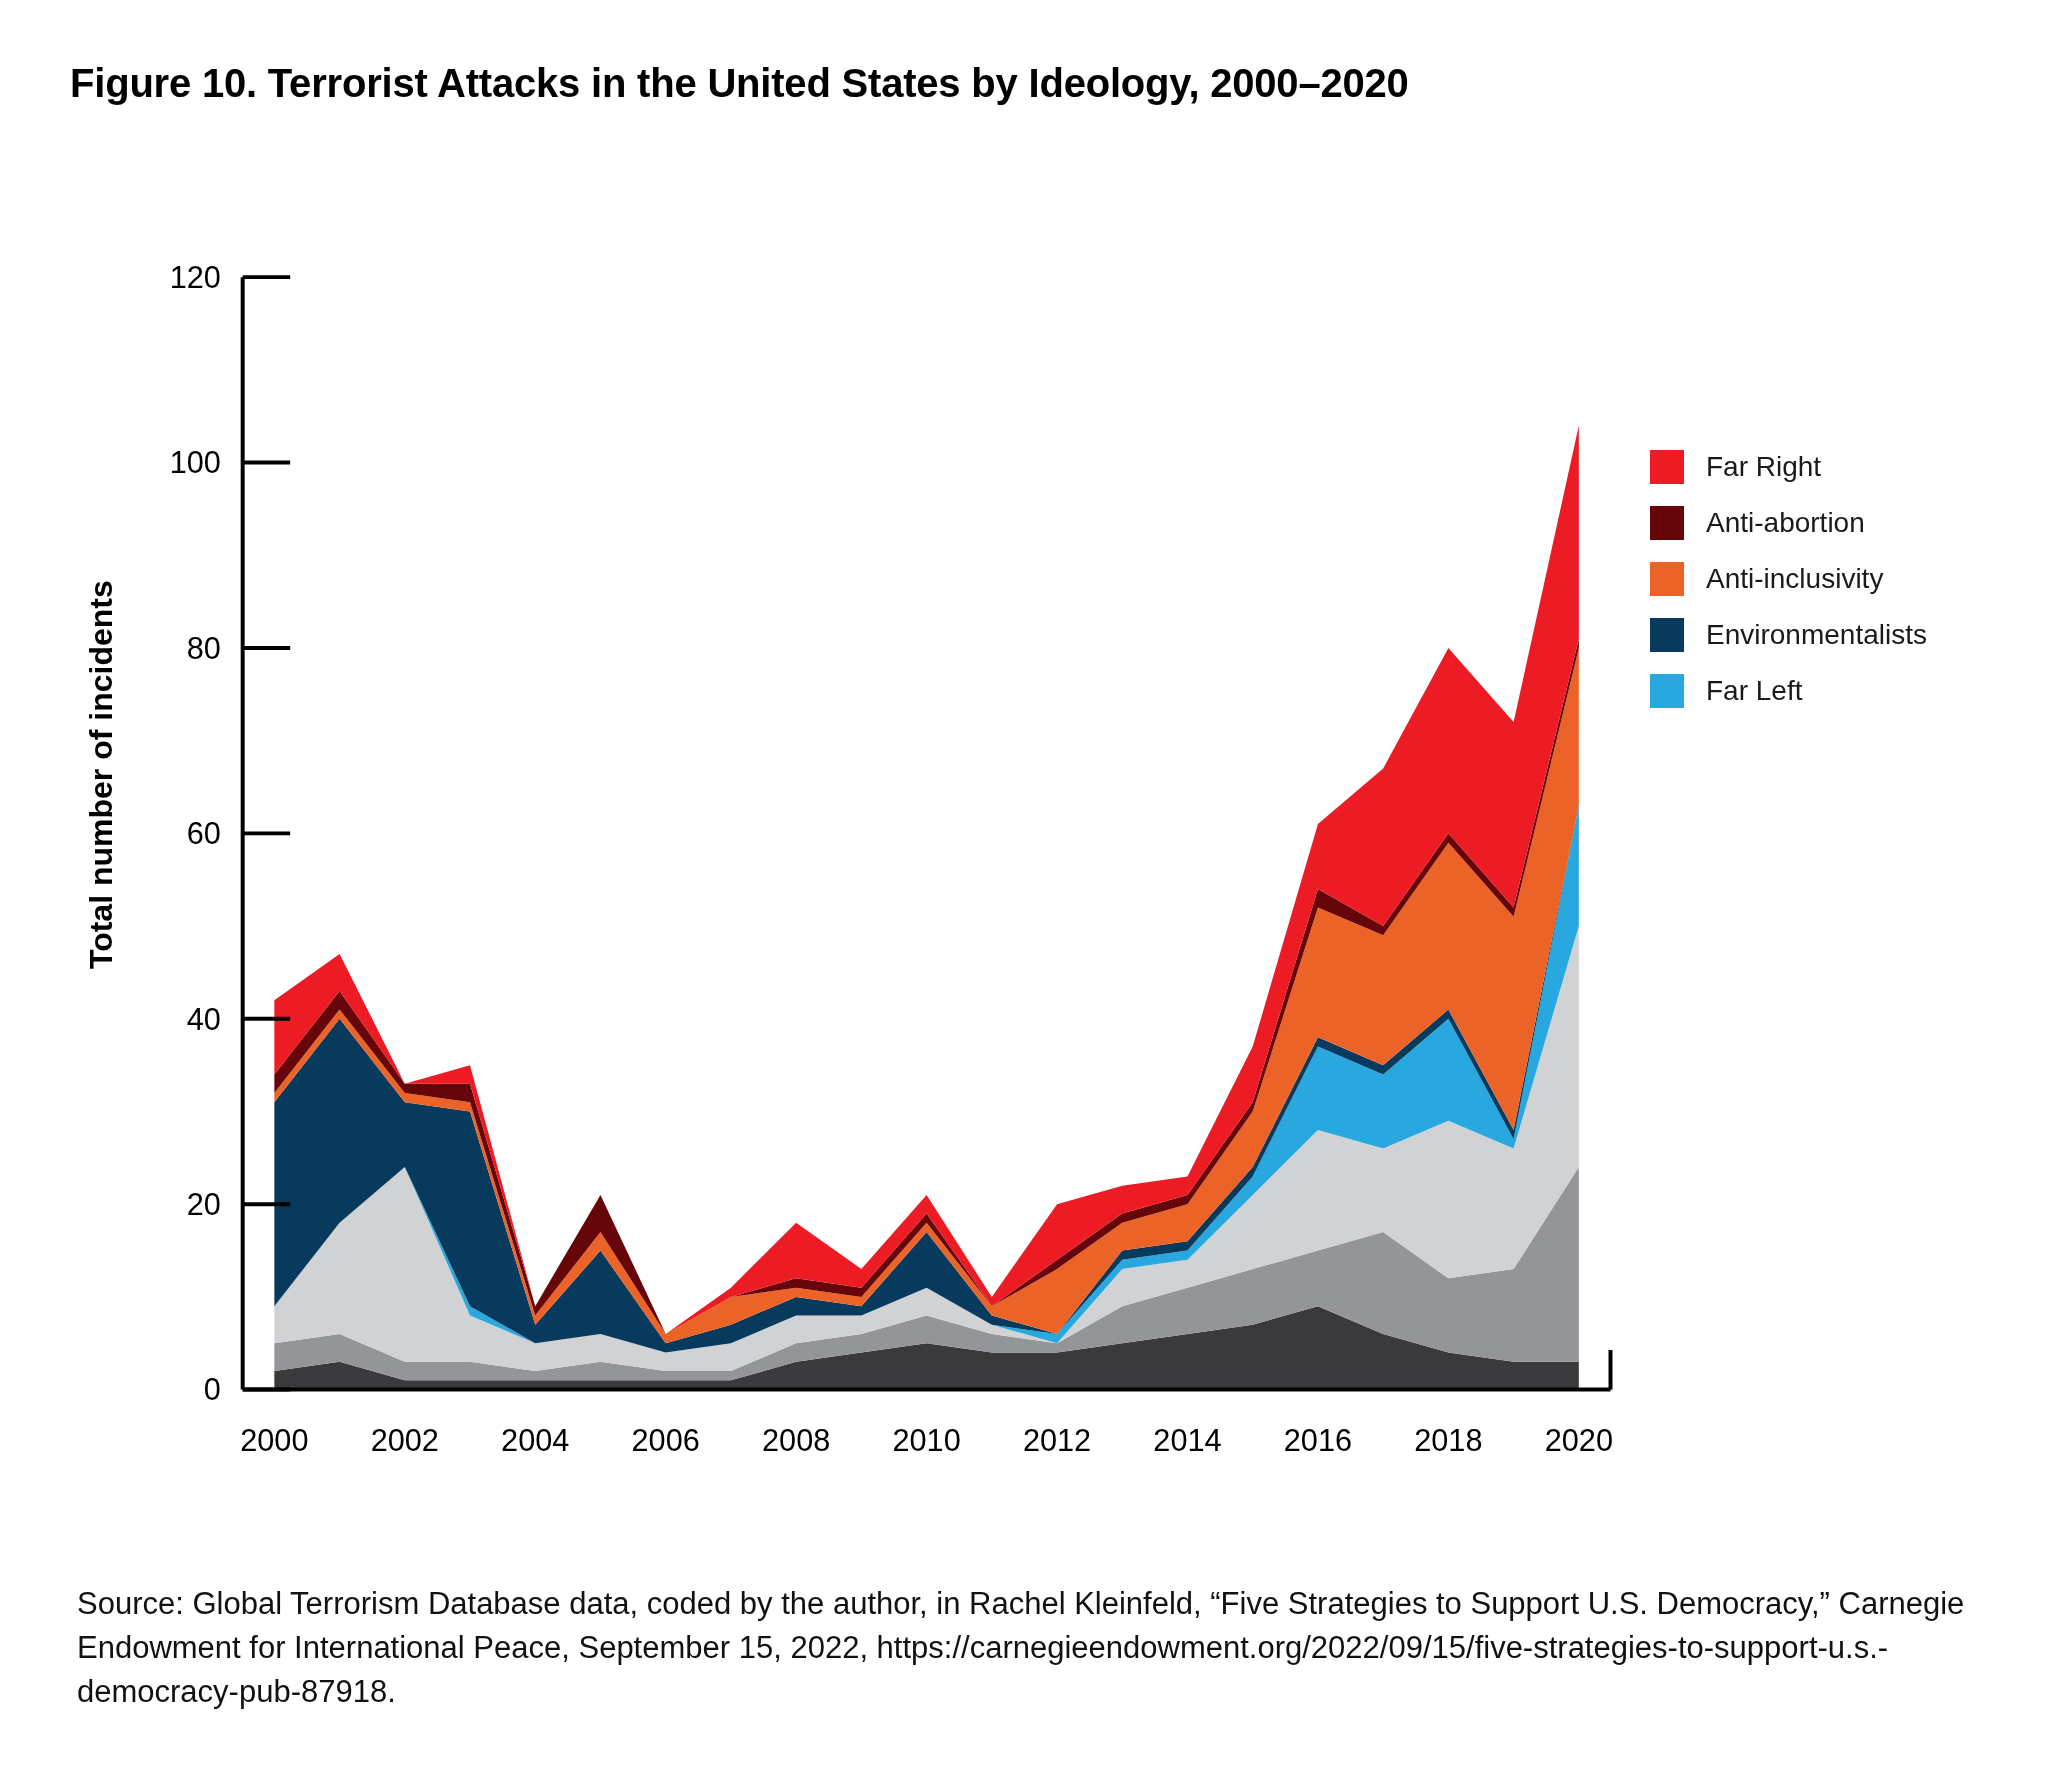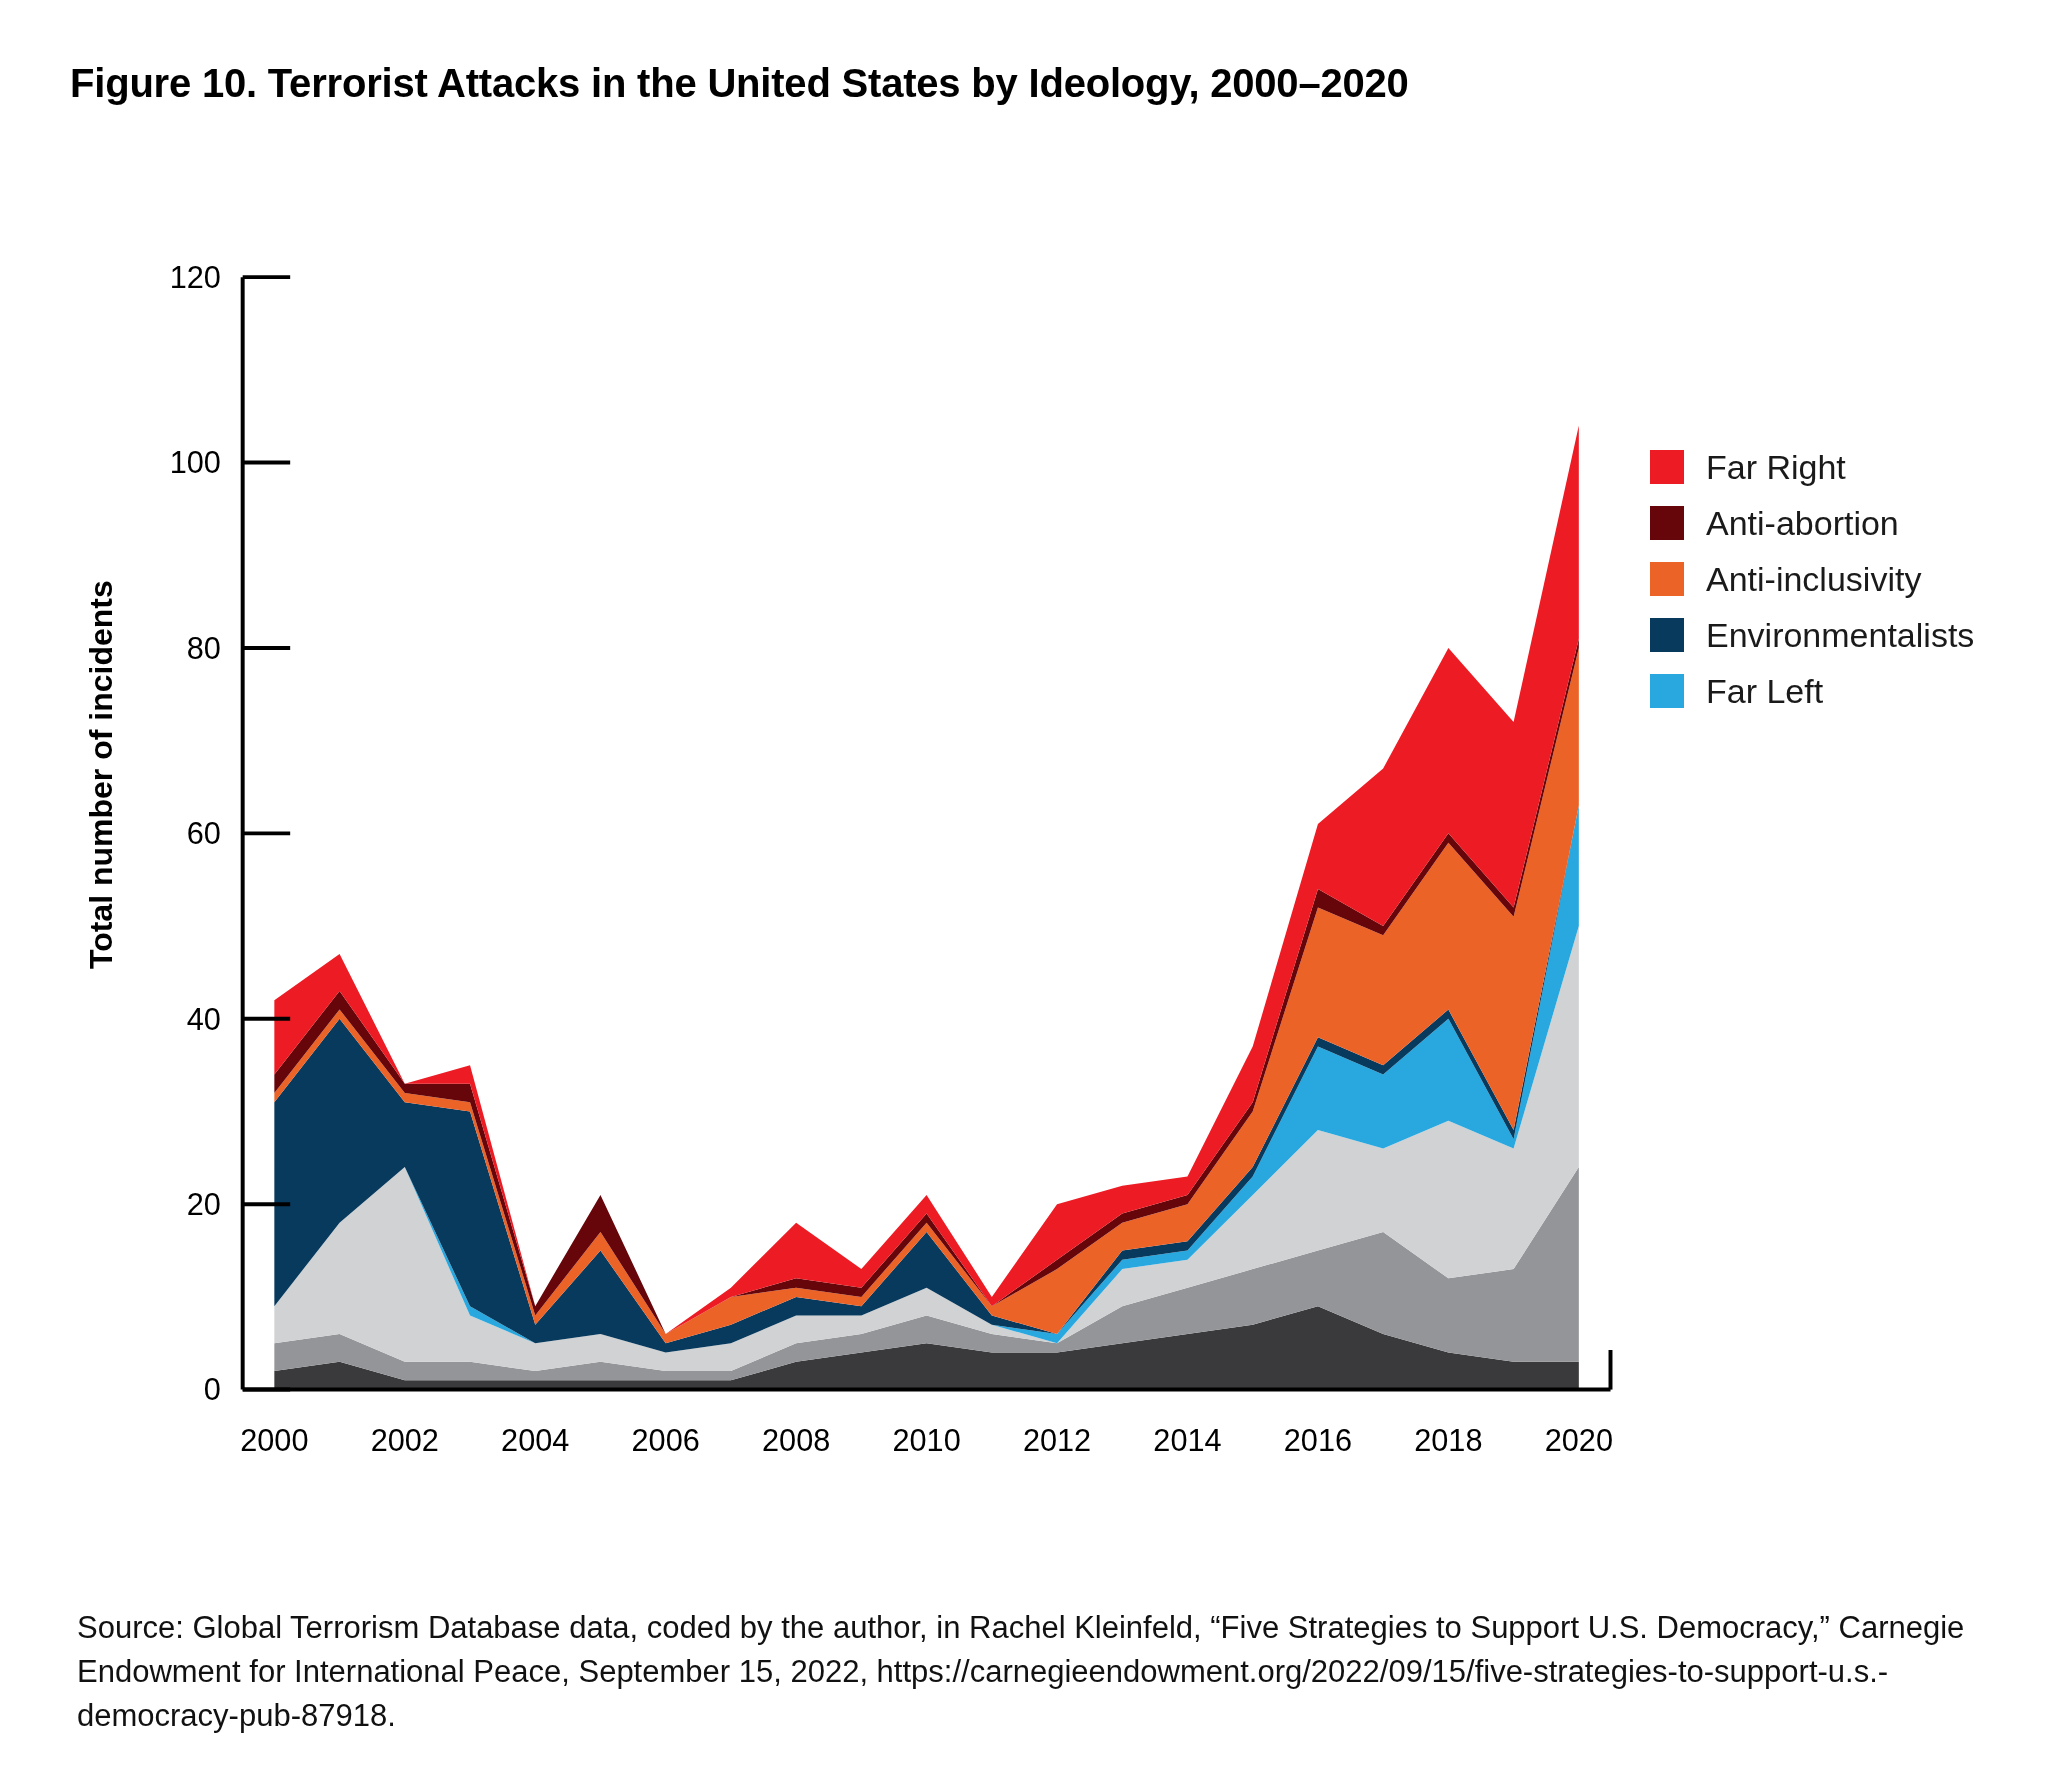--- a/index.html
+++ b/index.html
@@ -62,35 +62,34 @@
     display:flex;
     align-items:center;
     height:56px;
   }
   .legend-swatch {
     width:34px; height:34px;
     flex:0 0 auto;
     margin-right:22px;
   }
   .legend-label {
-    font-size:34px;
+    font-size:28px;
     color:#1a1a1a;
     white-space:nowrap;
     line-height:1;
   }
 
   #source-note {
     position:absolute;
     left:77px;
     top:1582px;
     width:1911px;
     font-size:31px;
     line-height:1.42;
     color:#111;
-    margin-top:24px;
   }
 </style>
 </head>
 <body>
 
 <div id="figure-title">Figure 10. Terrorist Attacks in the United States by Ideology, 2000–2020</div>
 
 <div id="chart-region">
 
   <div id="y-axis-title">Total number of incidents</div>

